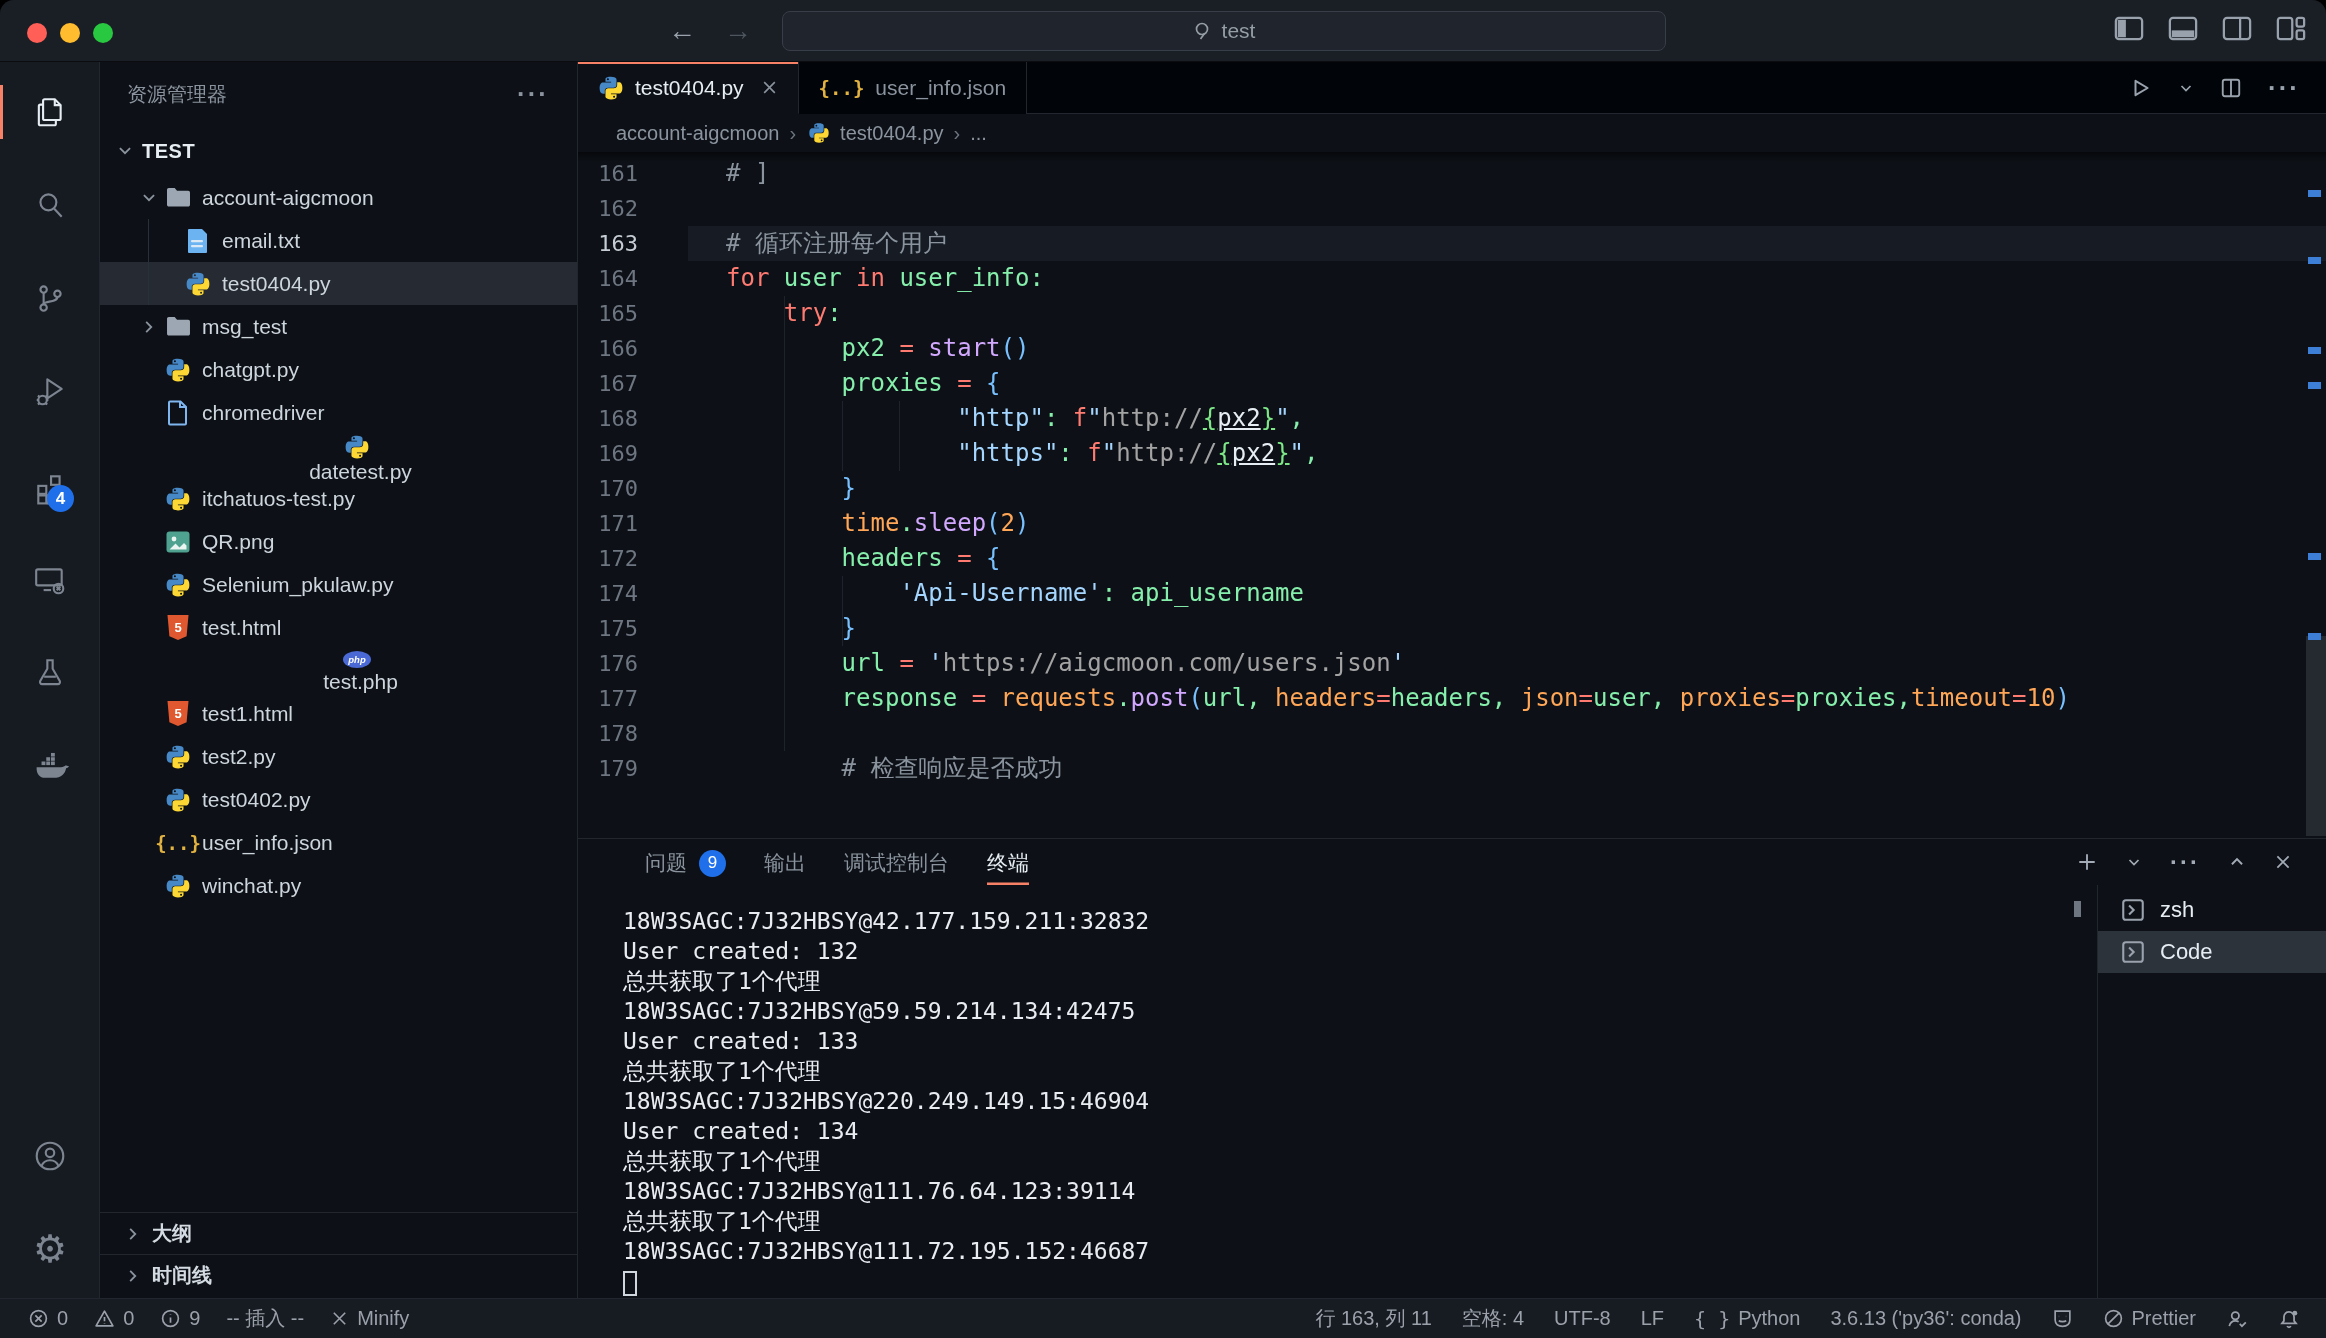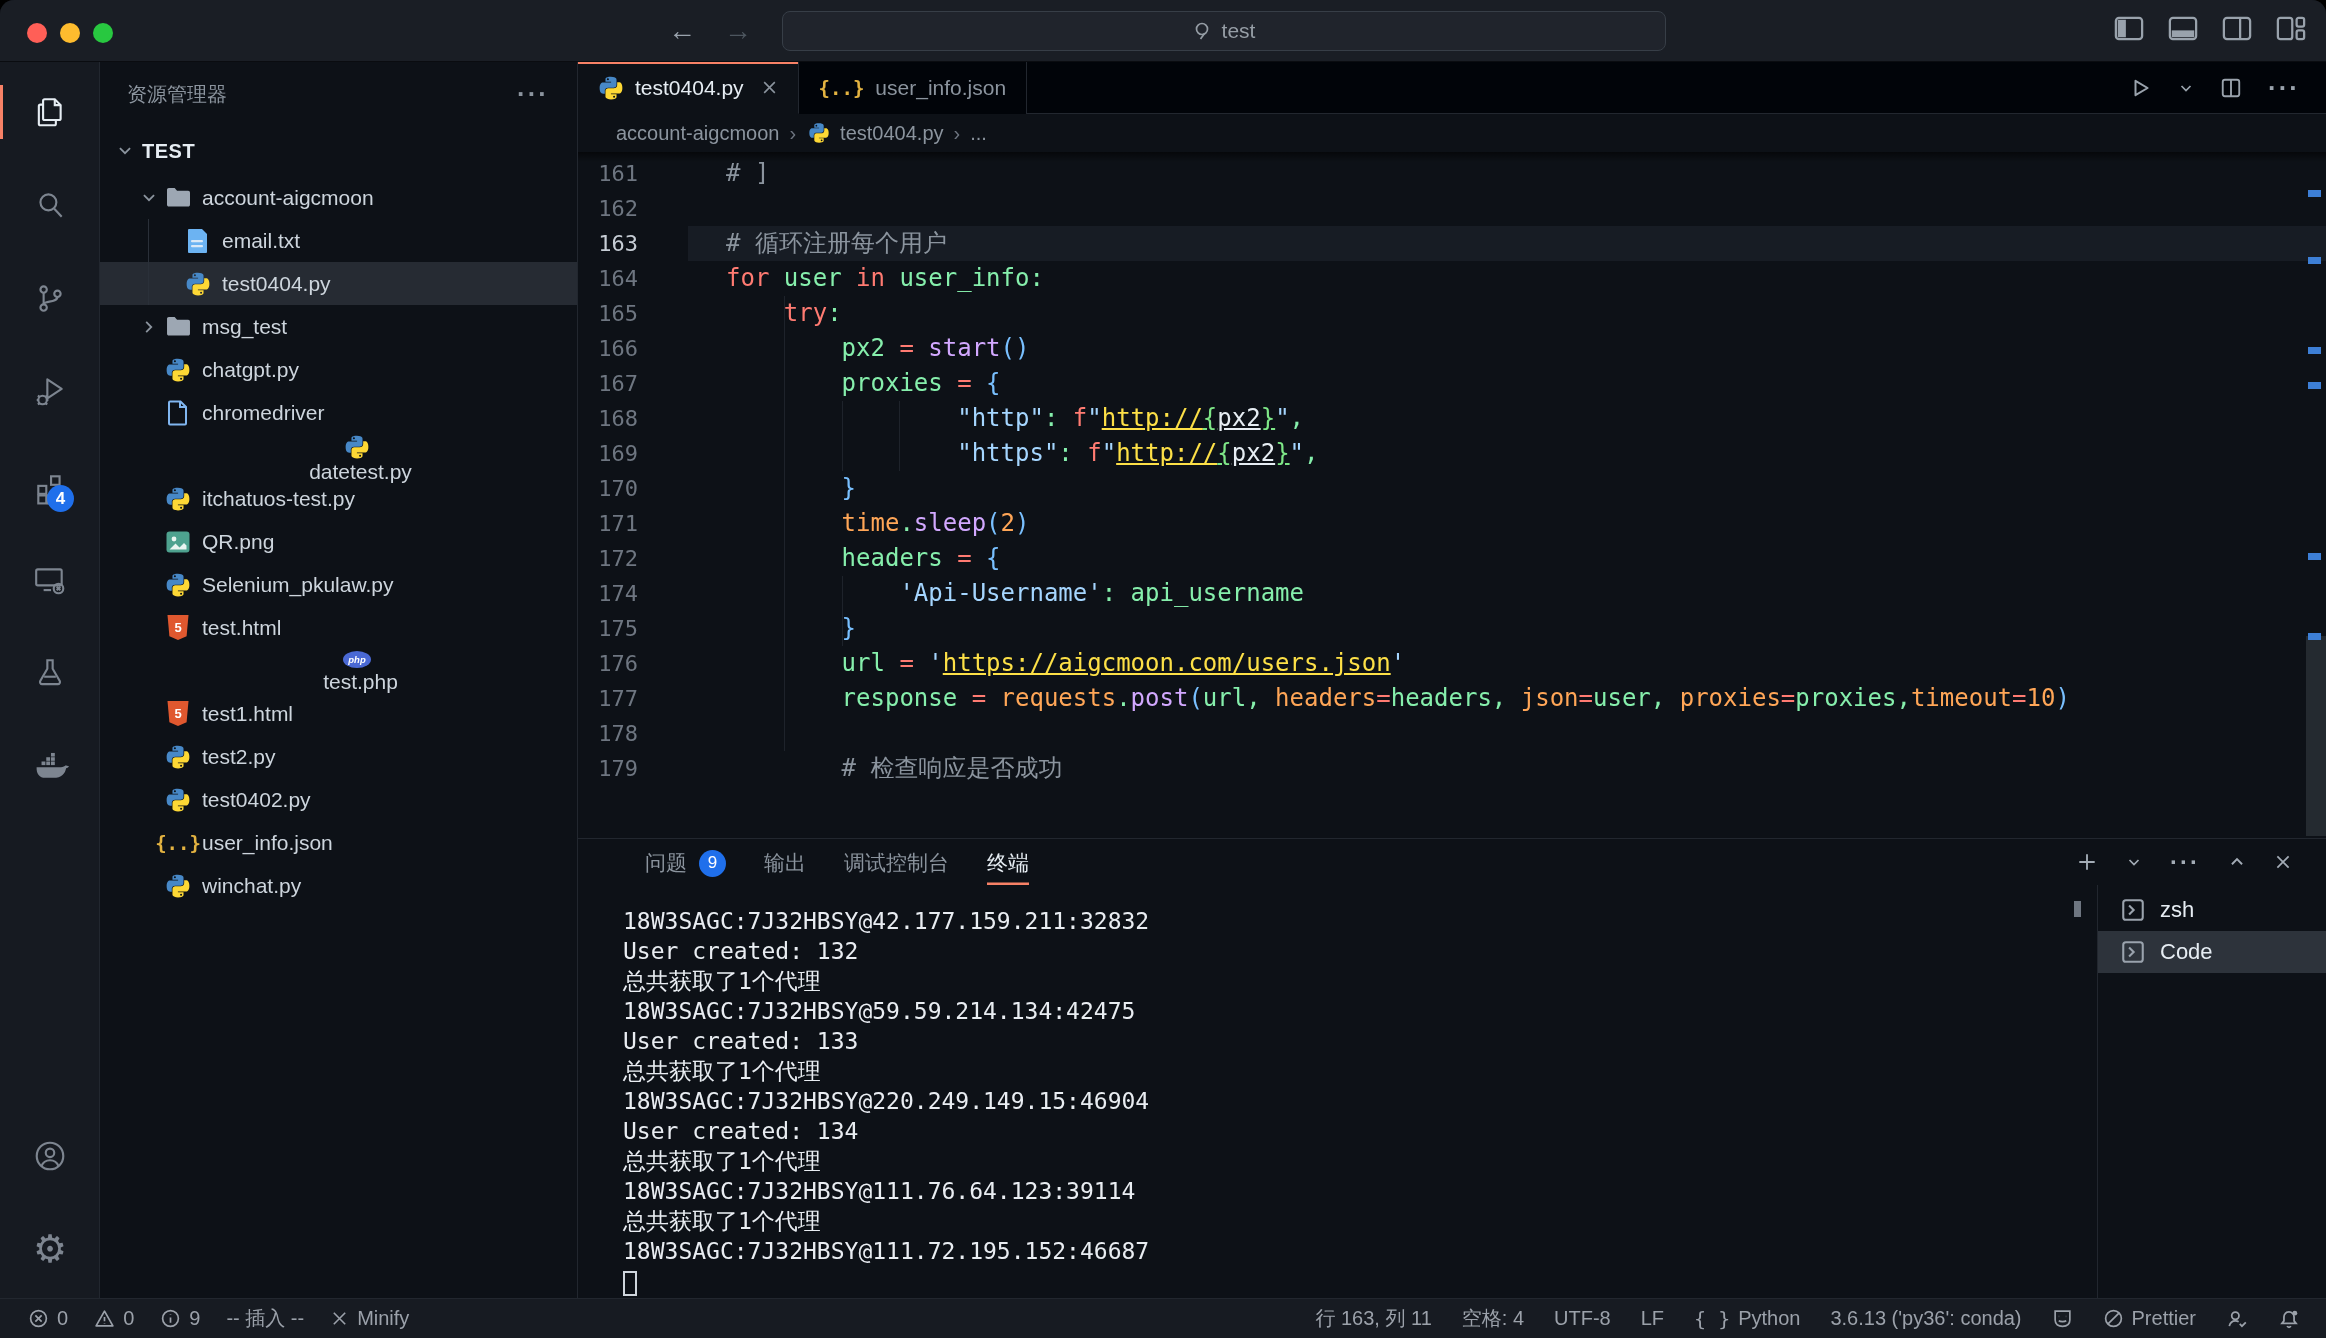--- a/index.html
+++ b/index.html
@@ -61,21 +61,21 @@
   
   .code{position:relative;flex:1;overflow:hidden;font-family:"DejaVu Sans Mono",monospace;}
   .code-shadow{position:absolute;left:0;right:0;top:0;height:10px;background:linear-gradient(rgba(0,0,0,.55),transparent);z-index:3;}
   .code-lines{position:absolute;left:0;right:0;top:4px;}
   .crow{display:flex;height:35px;line-height:35px;}
   .crow .ln{width:100px;padding-right:40px;text-align:right;color:#6e7681;font-size:22px;flex:none;}
   .crow .ltxt{flex:1;margin-left:10px;padding-left:38px;font-size:24px;white-space:pre;}
   .crow.current .ltxt{background:#171c24;}
   .crow.current .ln{color:#c6cdd5;}
   .tk-kw{color:#ff7b72;} .tk-fn{color:#d2a8ff;} .tk-str{color:#a5d6ff;} .tk-mod{color:#ffa657;}
-  .tk-num{color:#ffa657;} .tk-cmt{color:#8b949e;} .tk-pln{color:#86efac;} .tk-pun{color:#79c0ff;} .tk-lnk{color:#fde047;text-decoration:underline;text-align:center;}
+  .tk-num{color:#ffa657;} .tk-cmt{color:#8b949e;} .tk-pln{color:#86efac;} .tk-pun{color:#79c0ff;} .tk-lnk{color:#a3a3a3;text-align:center;}
   .tk-lnp{color:#e6edf3;text-decoration:underline;} .tk-gln{color:#7ee787;text-decoration:underline;}
   .iguide{position:absolute;width:1px;background:#1e232b;z-index:2;}
   .ruler-mark{position:absolute;right:5px;width:13px;height:7px;background:#3d7fd6;z-index:4;}
   .scroll-thumb{position:absolute;right:0;width:20px;background:rgba(120,130,140,.22);z-index:1;}
   
   .panel{height:460px;border-top:1px solid #22272f;display:flex;flex-direction:column;flex:none;background:#0d1117;}
   .panel-tabs{position:relative;height:46px;display:flex;align-items:center;gap:52px;padding-left:67px;flex:none;}
   .ptab{display:flex;align-items:center;gap:12px;font-size:21px;color:#8b949e;height:46px;padding-top:2px;}
   .ptab.active{color:#e6edf3;box-shadow:inset 0 -2.5px 0 #f78166;}
   .ptab .badge{width:27px;height:27px;border-radius:50%;background:#1f6feb;color:#fff;font-size:17px;
@@ -414,20 +414,38 @@
             <span class="chev"></span>
             <span class="fic">
               <svg width="26" height="26" viewBox="0 0 32 32">
                 <path fill="#4788c7" d="M15.9 2c-7.6 0-6.7 3.1-6.7 3.1v3.3h6.9v.9H6.3S2 8.9 2 16.1s4 6.9 4 6.9h2.4v-3.4s-.1-4 4-4h6.7s3.7.1 3.7-3.6V5.7S23.5 2 15.9 2Zm-3.7 2.1a1.25 1.25 0 1 1 0 2.5 1.25 1.25 0 0 1 0-2.5Z"></path>
                 <path fill="#fdd835" d="M16.1 30c7.6 0 6.7-3.1 6.7-3.1v-3.3h-6.9v-.9h9.8s4.3.4 4.3-6.8-4-6.9-4-6.9h-2.4v3.4s.1 4-4 4h-6.7s-3.7-.1-3.7 3.6v6.3S8.5 30 16.1 30Zm3.7-2.1a1.25 1.25 0 1 1 0-2.5 1.25 1.25 0 0 1 0 2.5Z"></path>
               </svg>
             </span>
             <span class="flbl">winchat.py</span>
           </div>
         </div>
+      <div class="sb-bottom" style="top:1150px;" id="sb-bottom">
+          <div class="sb-brow">
+            <span>
+              <svg width="18" height="18" viewBox="0 0 16 16" fill="none" stroke="#8b949e" stroke-width="1.6">
+                <path d="M5.5 3.5L10 8l-4.5 4.5"></path>
+              </svg>
+            </span>
+            <span class="lbl">大纲</span>
+          </div>
+          <div class="sb-brow">
+            <span>
+              <svg width="18" height="18" viewBox="0 0 16 16" fill="none" stroke="#8b949e" stroke-width="1.6">
+                <path d="M5.5 3.5L10 8l-4.5 4.5"></path>
+              </svg>
+            </span>
+            <span class="lbl">时间线</span>
+          </div>
+        </div>
     </div>
 
     <div class="editorcol">
       <div class="tabbar">
         <div id="tabs" style="display:flex;">
             <div class="tab active">
               <span>
                 <svg width="26" height="26" viewBox="0 0 32 32">
                   <path fill="#4788c7" d="M15.9 2c-7.6 0-6.7 3.1-6.7 3.1v3.3h6.9v.9H6.3S2 8.9 2 16.1s4 6.9 4 6.9h2.4v-3.4s-.1-4 4-4h6.7s3.7.1 3.7-3.6V5.7S23.5 2 15.9 2Zm-3.7 2.1a1.25 1.25 0 1 1 0 2.5 1.25 1.25 0 0 1 0-2.5Z"></path>
                   <path fill="#fdd835" d="M16.1 30c7.6 0 6.7-3.1 6.7-3.1v-3.3h-6.9v-.9h9.8s4.3.4 4.3-6.8-4-6.9-4-6.9h-2.4v3.4s.1 4-4 4h-6.7s-3.7-.1-3.7 3.6v6.3S8.5 30 16.1 30Zm3.7-2.1a1.25 1.25 0 1 1 0-2.5 1.25 1.25 0 0 1 0 2.5Z"></path>

